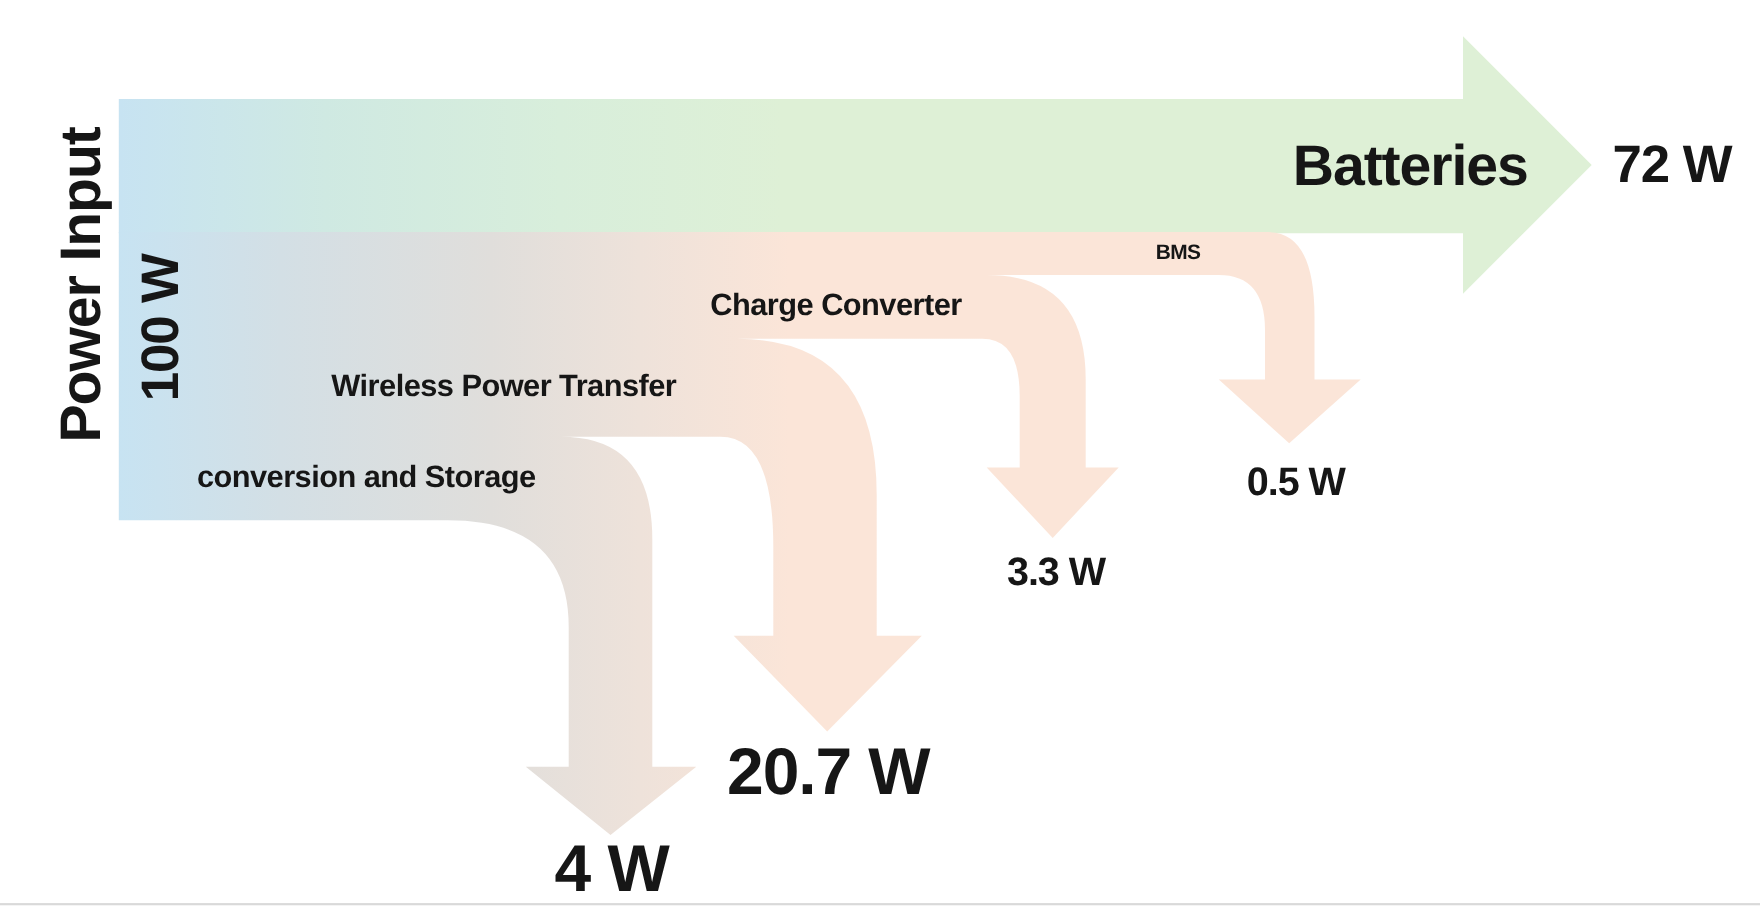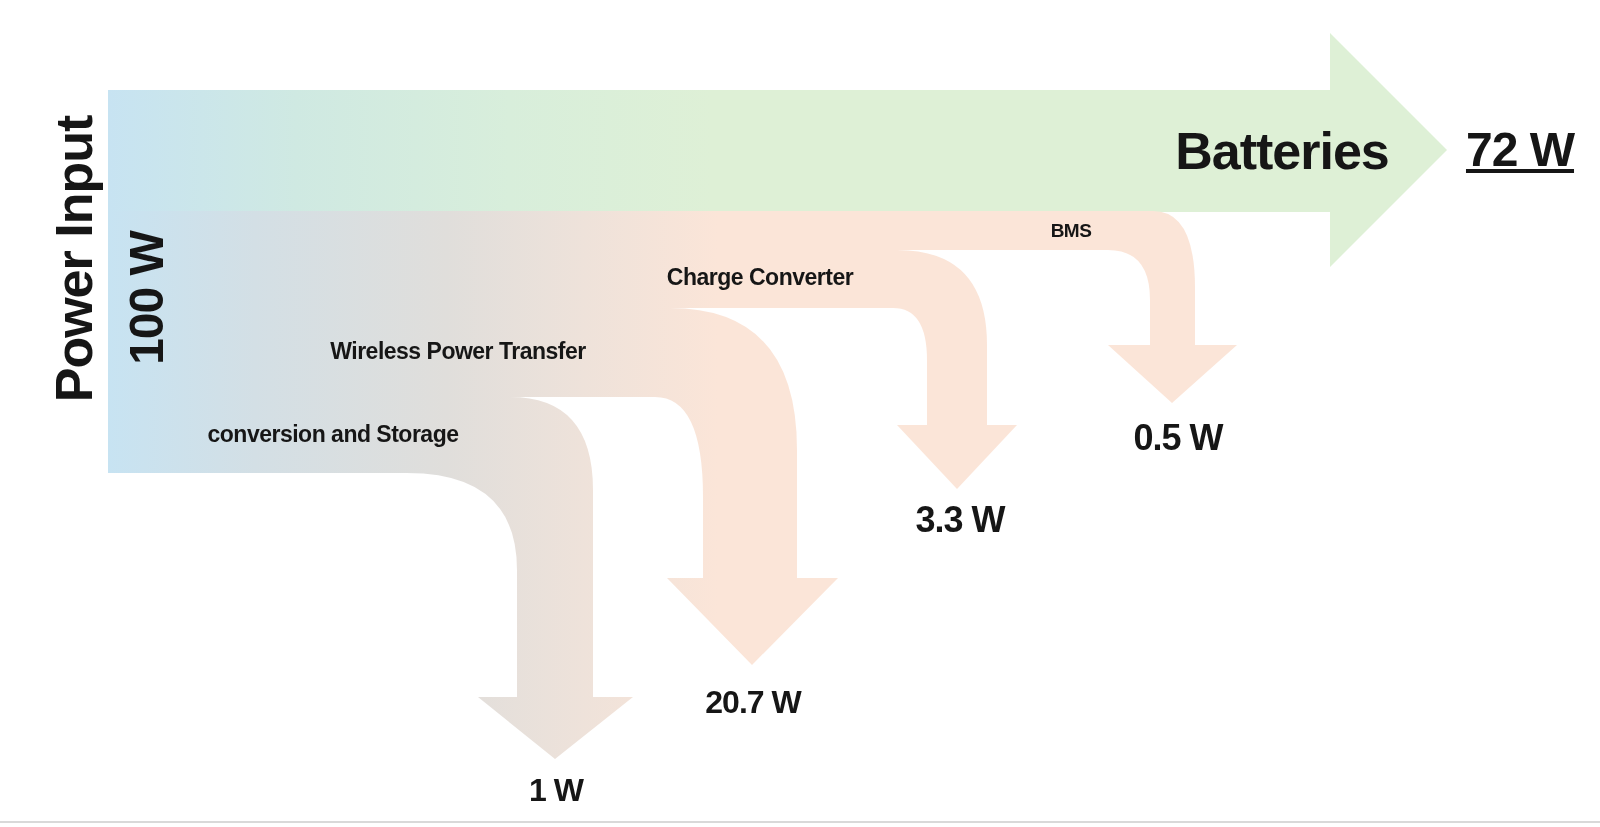--- a/index.html
+++ b/index.html
@@ -34,27 +34,27 @@
   }
   .big {
     font-size: 52px;
     letter-spacing: -1px;
   }
   .value-big {
     font-size: 48px;
     letter-spacing: -1px;
   }
   .branch-name {
-    font-size: 23px;
+    font-size: 28px;
   }
   .bms-name {
     font-size: 19px;
   }
   .loss-value {
-    font-size: 32px;
+    font-size: 60px;
     letter-spacing: -1px;
   }
   .loss-value-sm {
     font-size: 36px;
     letter-spacing: -1px;
   }
   .bottom-line {
     position: absolute;
     left: 0;
     top: 821px;
@@ -119,26 +119,26 @@
              V570
              Q517,473 407,473
              H108
              Z"></path>
   </svg>
 
   <div class="label vertical big" style="left:74px; top:259px;">Power Input</div>
   <div class="label vertical value-big" style="left:147px; top:298px;">100 W</div>
 
   <div class="label big" style="left:1282px; top:151px;">Batteries</div>
-  <div class="label value-big" style="left:1520px; top:150px;text-decoration:underline;">72 W</div>
+  <div class="label value-big" style="left:1520px; top:150px;">72 W</div>
 
   <div class="label branch-name" style="left:458px; top:351px;">Wireless Power Transfer</div>
   <div class="label branch-name" style="left:333px; top:434px;">conversion and Storage</div>
   <div class="label branch-name" style="left:760px; top:277px;">Charge Converter</div>
   <div class="label bms-name" style="left:1071px; top:230px;">BMS</div>
 
-  <div class="label loss-value" style="left:556px; top:790px;">1 W</div>
+  <div class="label loss-value" style="left:556px; top:790px;">4 W</div>
   <div class="label loss-value" style="left:753px; top:702px;">20.7 W</div>
   <div class="label loss-value-sm" style="left:960px; top:520px;">3.3 W</div>
   <div class="label loss-value-sm" style="left:1178px; top:438px;">0.5 W</div>
 
   <div class="bottom-line"></div>
 </div>
 
 </body></html>

